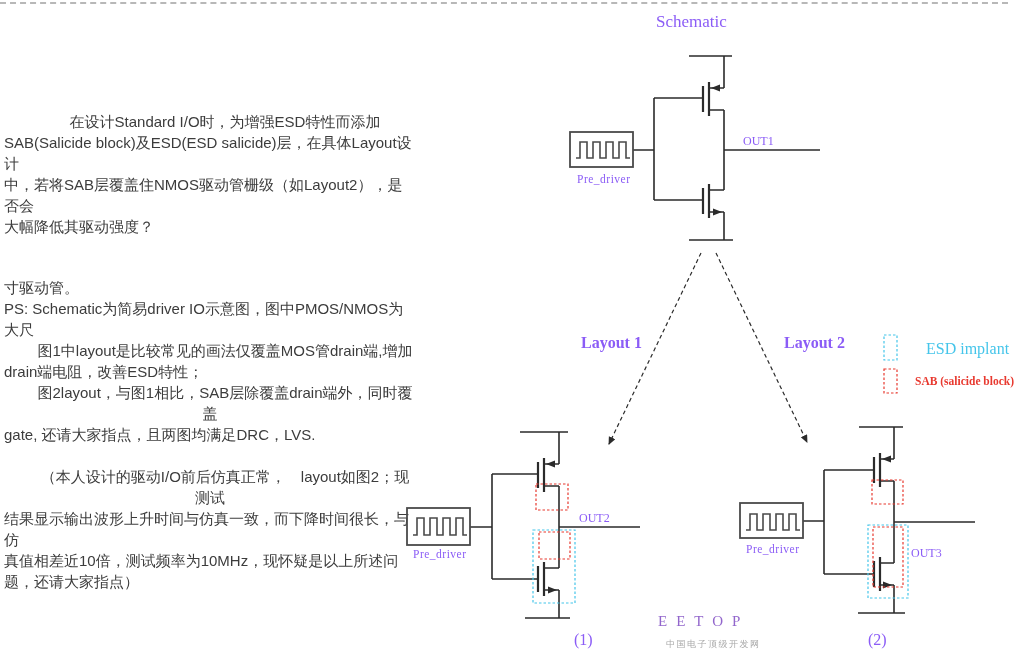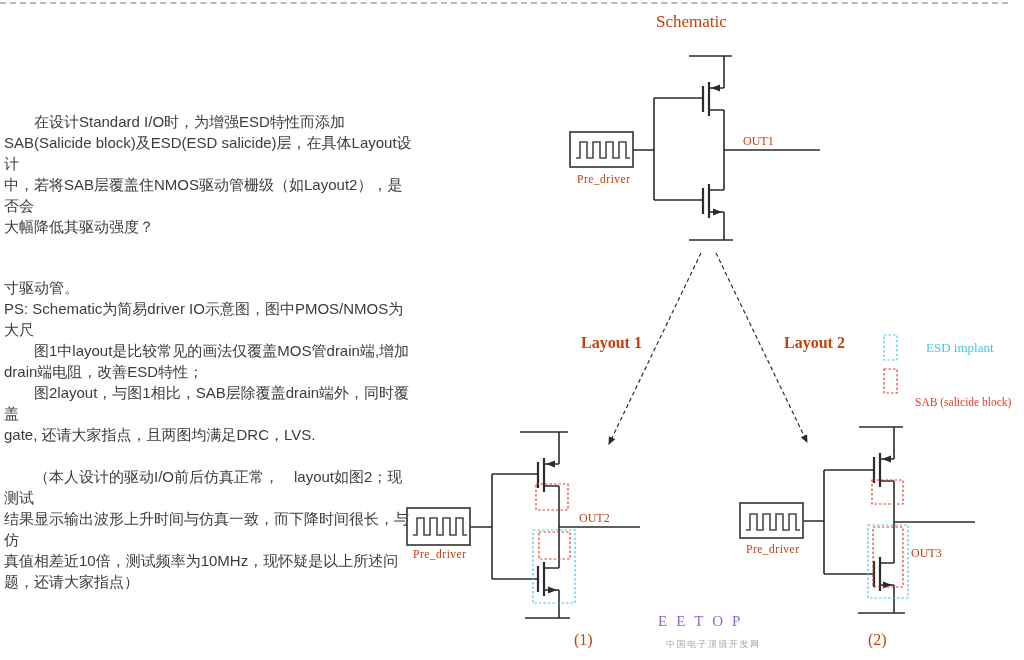--- a/index.html
+++ b/index.html
@@ -7,44 +7,44 @@
   .page { position:relative; width:1024px; height:660px; background:#fff;
           font-family:"Liberation Sans","DejaVu Sans",sans-serif; }
 
   .top-divider { position:absolute; left:0; top:2px; width:1008px; height:0;
                  border-top:2px dashed #b8b8b8; }
 
   
   .question { position:absolute; left:4px; top:111px; width:412px;
               font-size:15px; line-height:21px; color:#3c3c3c; }
   .question .line { display:block; white-space:pre-wrap; }
-  .question .indent { text-indent:2em; }
+  .question .indent { text-indent:2em;text-align:center; }
   .para-p2 { margin-top:40px; }
   .para-p5 { margin-top:21px; }
 
   
   svg.diagram { position:absolute; left:0; top:0; }
 
   
   .lbl { position:absolute; font-family:"Liberation Serif","DejaVu Serif",serif;
-         color:#c2410c; white-space:nowrap; }
+         color:#8b5cf6; white-space:nowrap; }
   .schematic-title { left:656px; top:12px; font-size:17px; }
   .layout-title { font-weight:bold; font-size:16px;text-align:center; }
   .layout1-title { left:581px; top:334px; }
   .layout2-title { left:784px; top:334px; }
   .predriver-s  { left:577px; top:173px; font-size:11.5px; letter-spacing:.5px; }
   .predriver-1  { left:413px; top:548px; font-size:11.5px; letter-spacing:.5px; }
   .predriver-2  { left:746px; top:543px; font-size:11.5px; letter-spacing:.5px; }
   .out1 { left:743px; top:134px; font-size:12px; }
   .out2 { left:579px; top:511px; font-size:12px; }
   .out3 { left:911px; top:506px; font-size:12px;margin-top:40px; }
   .fig1 { left:574px; top:631px; font-size:16px; }
   .fig2 { left:868px; top:631px; font-size:16px; }
-  .legend-esd { left:926px; top:340px; font-size:13px; color:#45c5ea; }
-  .legend-sab { left:915px; top:396px; font-size:11.5px; color:#e8392f; }
+  .legend-esd { left:926px; top:340px; font-size:16px; color:#45c5ea; }
+  .legend-sab { left:915px; top:375px; font-size:11.5px; color:#e8392f;font-weight:bold; }
 
   .wm-logo { left:658px; top:613px; font-size:15px; letter-spacing:9px;
              color:#9266cc; }
   .wm-slogan { left:666px; top:638px; font-size:9px; letter-spacing:1.5px;
                color:#a8a8a8; font-family:"Liberation Sans","DejaVu Sans",sans-serif; }
 </style>
 </head>
 <body>
 
 <div class="page">

